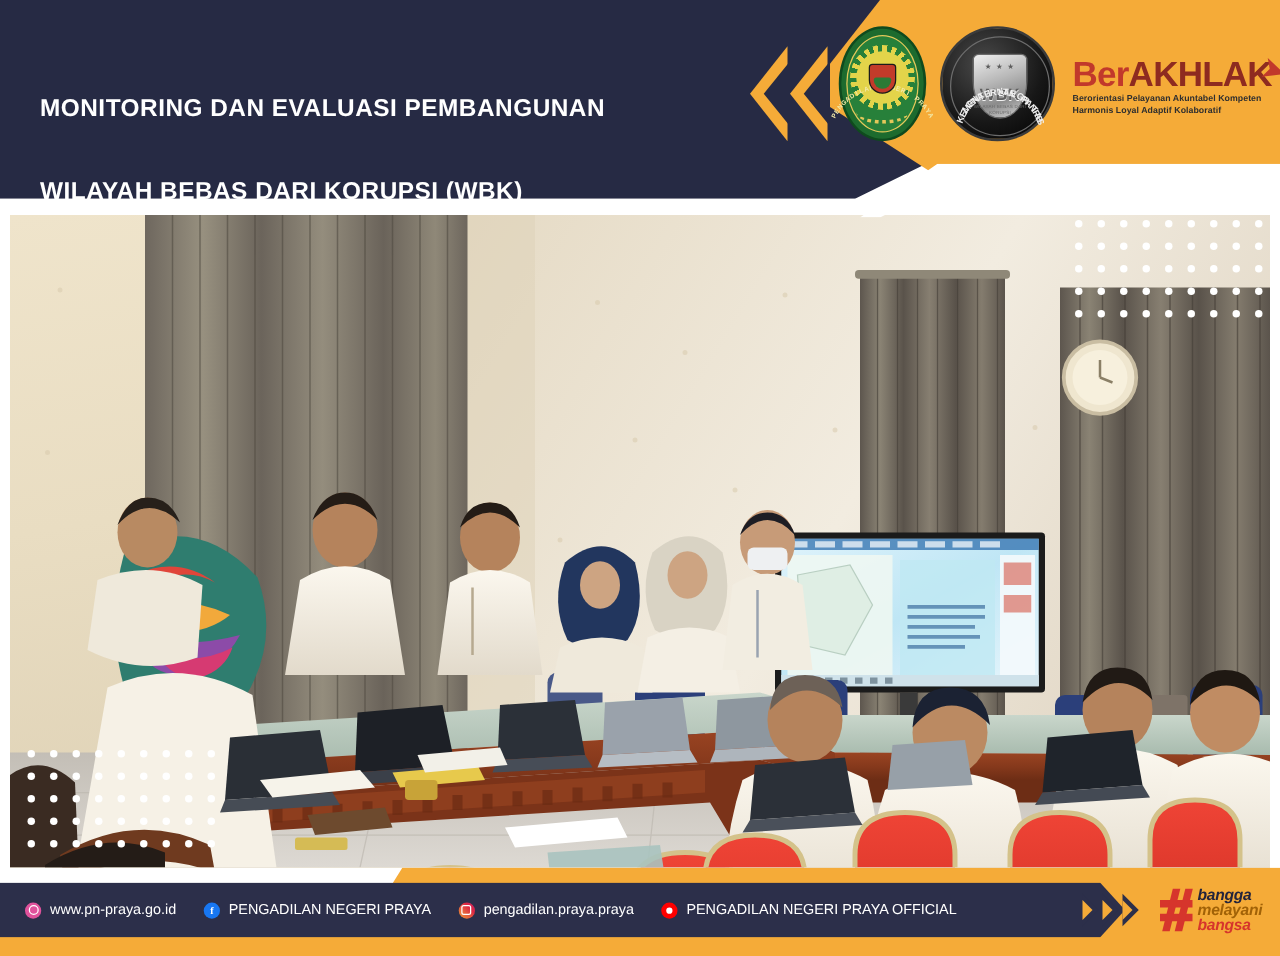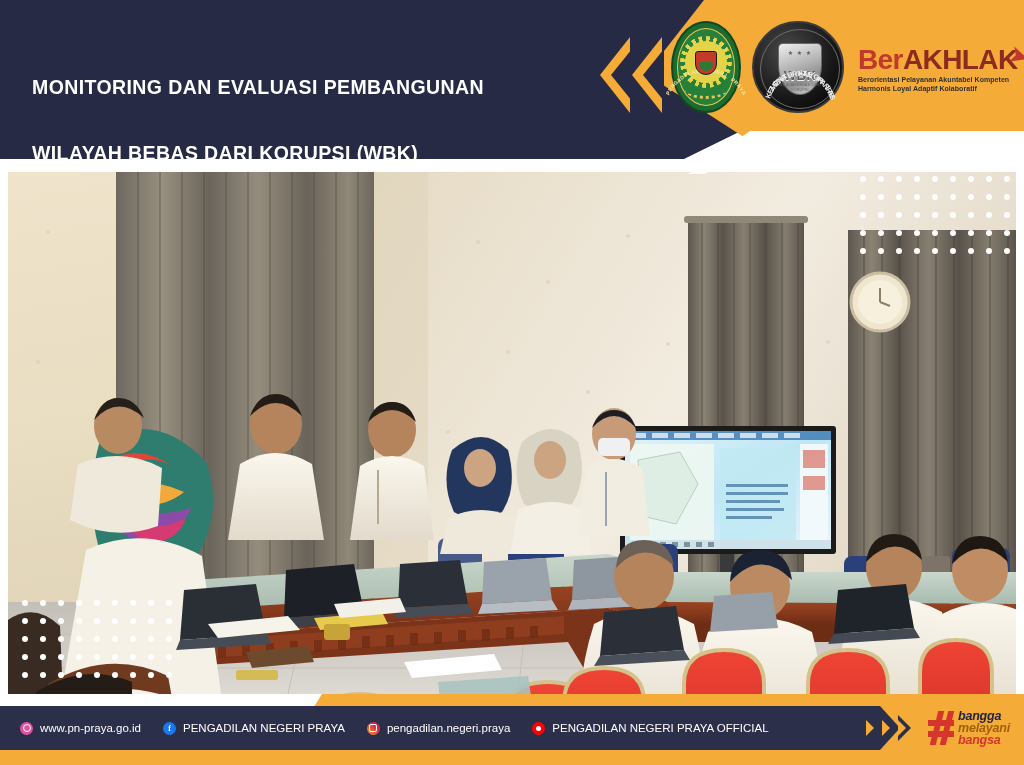--- a/index.html
+++ b/index.html
@@ -945,21 +945,21 @@
         <div class="ftr-item">
           <span class="ic ic-web"></span>
           <span>www.pn-praya.go.id</span>
         </div>
         <div class="ftr-item">
           <span class="ic ic-fb">f</span>
           <span>PENGADILAN NEGERI PRAYA</span>
         </div>
         <div class="ftr-item">
           <span class="ic ic-ig"></span>
-          <span>pengadilan.negeri.praya</span>
+          <span>pengadilan.praya.praya</span>
         </div>
         <div class="ftr-item">
           <span class="ic ic-yt"></span>
           <span>PENGADILAN NEGERI PRAYA OFFICIAL</span>
         </div>
       </div>
 
     <div class="ftr-chevs">
       <div class="chev-right"></div>
       <div class="chev-right"></div>

